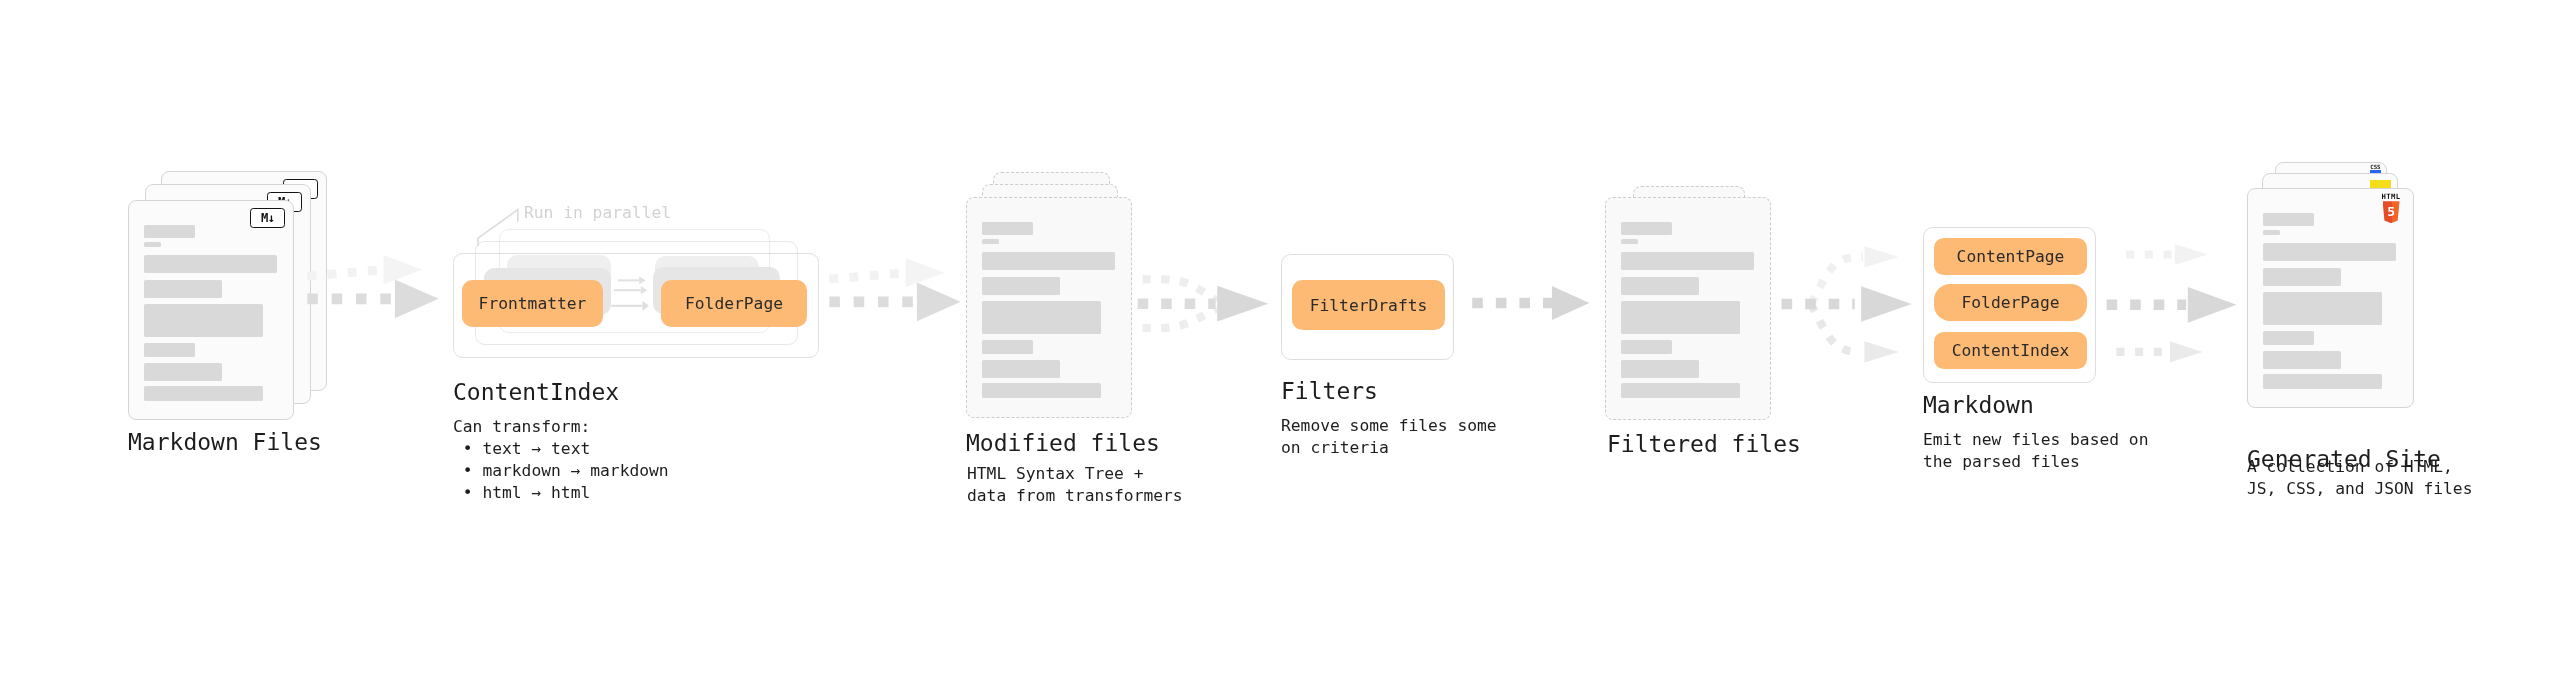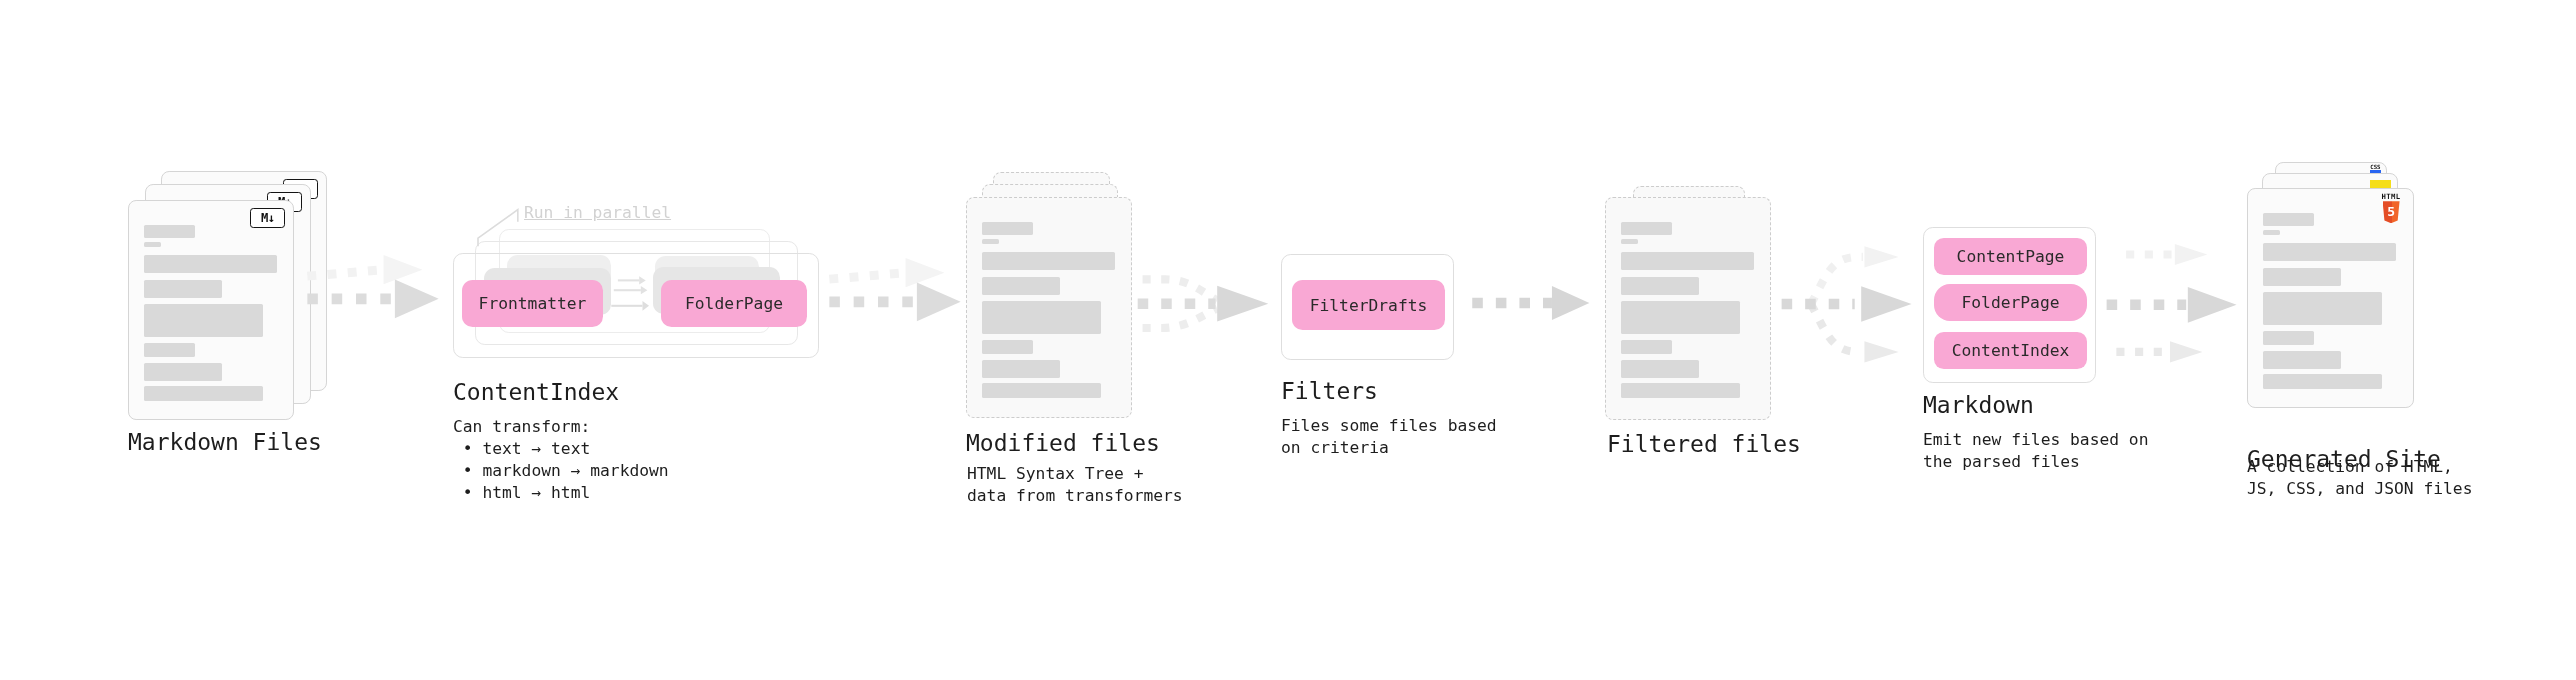--- a/index.html
+++ b/index.html
@@ -6,28 +6,28 @@
   body { width:2576px; height:681px; position:relative; overflow:hidden;
          font-family:"DejaVu Sans Mono","Liberation Mono",monospace; color:#1d1d1d; }
   .card-solid  { position:absolute; box-sizing:border-box; background:#fbfbfb;
                  border:1.6px solid #d5d5d5; border-radius:8.1px; }
   .card-dashed { position:absolute; box-sizing:border-box; background:#f9f9f9;
                  border:1.6px dashed #cccccc; border-radius:8.1px; }
   .tbox { position:absolute; box-sizing:border-box; border:1.6px solid #e4e4e4;
           border-radius:9.8px; background:transparent; }
   .panel { position:absolute; box-sizing:border-box; border:1.6px solid #dedede;
            border-radius:9.8px; background:#ffffff; }
-  .chip { position:absolute; box-sizing:border-box; background:#f9a8d4; border-radius:10.6px;
+  .chip { position:absolute; box-sizing:border-box; background:#fdba74; border-radius:10.6px;
           display:flex; align-items:center; justify-content:center;
           font-size:16.3px; color:#2a2a2a; }
   .chip-g2 { background:#e6e6e6; }
   .chip-g3 { background:#efefef; }
   .caption { position:absolute; font-size:23px; font-weight:500; color:#1d1d1d; white-space:pre; }
   .sub     { position:absolute; font-size:16.3px; line-height:22px; color:#1d1d1d; white-space:pre; }
-  .note    { position:absolute; font-size:16.3px; color:#d2d2d2; white-space:pre;text-decoration:underline; }
+  .note    { position:absolute; font-size:16.3px; color:#d2d2d2; white-space:pre; }
   .bars { position:absolute; left:14.6px; top:23.6px; }
   .bar  { background:#d9d9d9; border-radius:1.6px; }
   .md-badge { position:absolute; right:8.1px; top:7.3px; width:32.5px; height:18px;
               border:1.6px solid #141414; border-radius:3.3px; background:#ffffff;
               font-size:12.2px; font-weight:bold; color:#141414; letter-spacing:-0.8px;
               display:flex; align-items:center; justify-content:center; }
   .css-badge { position:absolute; right:4.9px; top:2.4px; width:11.4px; text-align:center; }
   .css-badge .t { display:block; font-size:5.7px; line-height:4.1px; font-weight:bold; color:#141414; }
   .css-badge .b { width:10.6px; height:2.4px; background:#2965f1; margin:0.8px auto 0; }
   .js-badge { position:absolute; right:6.5px; top:5.7px; width:20.3px; height:14.6px; background:#f5de19; }
@@ -138,21 +138,21 @@
   <path d="M 8,14 H 36 C 66,14 82,30 100,40" fill="none" stroke="#ededed" stroke-width="10" stroke-dasharray="10 13"></path>
   <path d="M 8,74 H 32 C 62,74 82,58 100,50" fill="none" stroke="#ededed" stroke-width="10" stroke-dasharray="10 13"></path>
   <line x1="2" y1="44" x2="98" y2="44" stroke="#dcdcdc" stroke-width="13" stroke-dasharray="13 16"></line>
   <polygon points="100,22 163,44 100,66" fill="#d8d8d8"></polygon>
 </svg>
 
 <div>
   <div class="panel" style="left:1281px; top:254px; width:173px; height:106px;"></div>
   <div class="chip" style="left:1292px; top:280px; width:153px; height:50px;">FilterDrafts</div>
   <div class="caption" style="left:1281px; top:378px;">Filters</div>
-  <div class="sub" style="left:1281px; top:415px;">Files some files based
+  <div class="sub" style="left:1281px; top:415px;">Remove some files some
 on criteria</div>
 </div>
 
 <svg style="left:1469px; top:280px;" width="122" height="46" viewBox="0 0 150 56">
   <line x1="4" y1="28" x2="102" y2="28" stroke="#d6d6d6" stroke-width="13" stroke-dasharray="13 16"></line>
   <polygon points="102,7 148,28 102,49" fill="#d6d6d6"></polygon>
 </svg>
 
 <div>
   <div class="card-dashed" style="left:1633px; top:186px; width:112px; height:57px;"></div>

